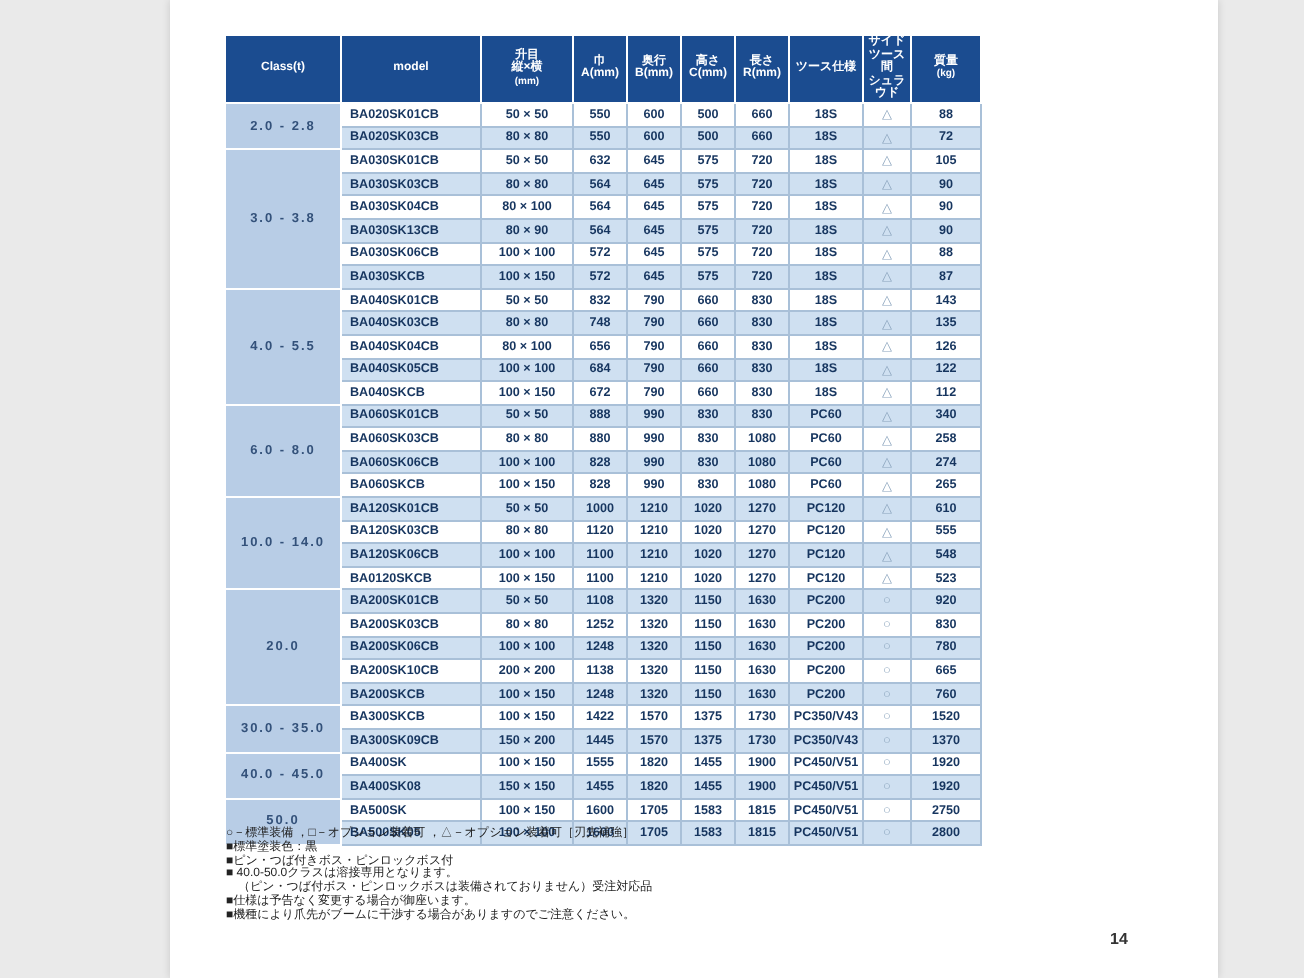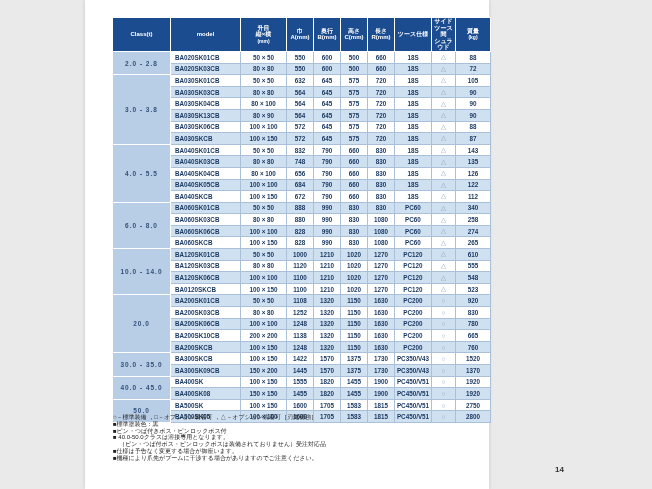--- a/index.html
+++ b/index.html
@@ -6,21 +6,21 @@
   html,body { width: 652px; height: 489px; }
   body {
     position: relative;
     background: #eaeaea;
     font-family: "Liberation Sans", sans-serif;
     overflow: hidden;
   }
   .sheet {
     position: absolute;
     left: 85px; top: 0;
-    width: 404px; height: 489px;
+    width: 524px; height: 489px;
     background: #ffffff;
     box-shadow: 0 0 4px rgba(0,0,0,0.15);
   }
   table.spec {
     position: absolute;
     left: 27px; top: 17px;
     width: 378px;
     border-collapse: collapse;
     table-layout: fixed;
   }

